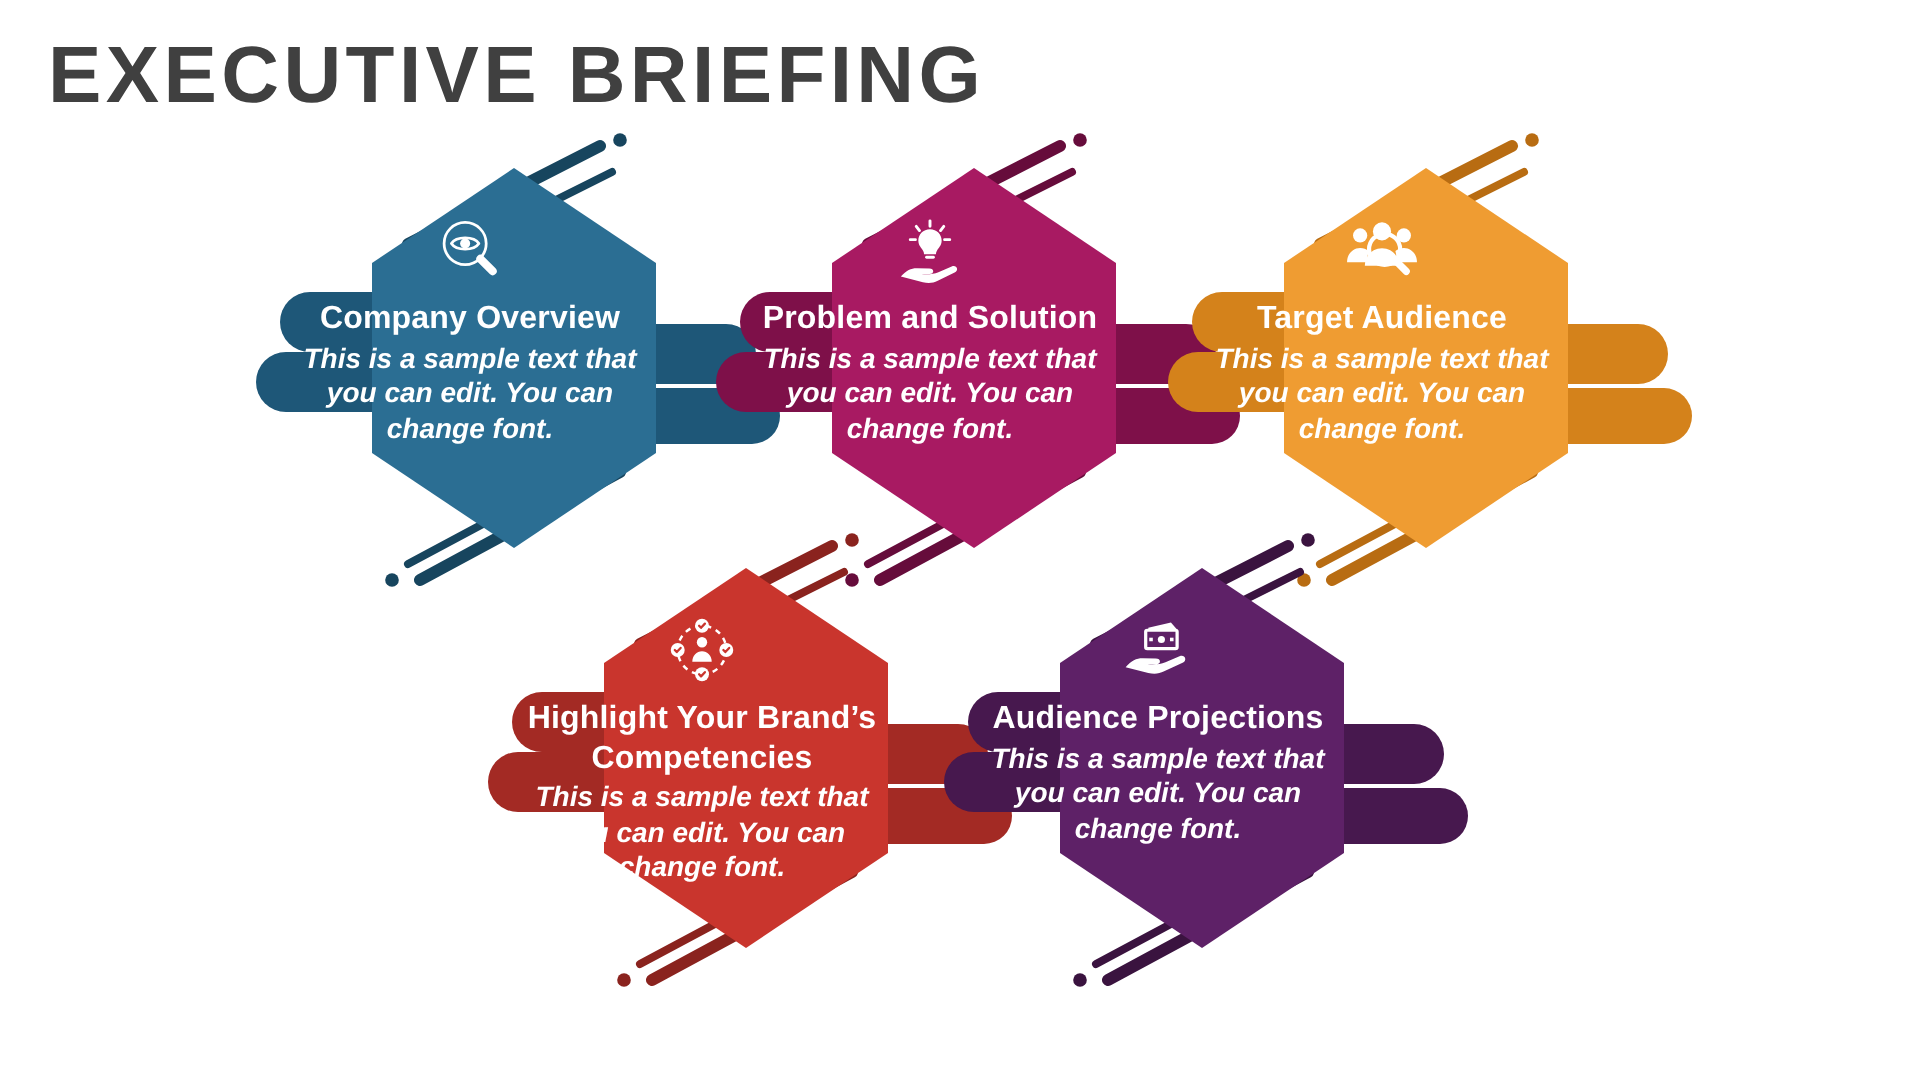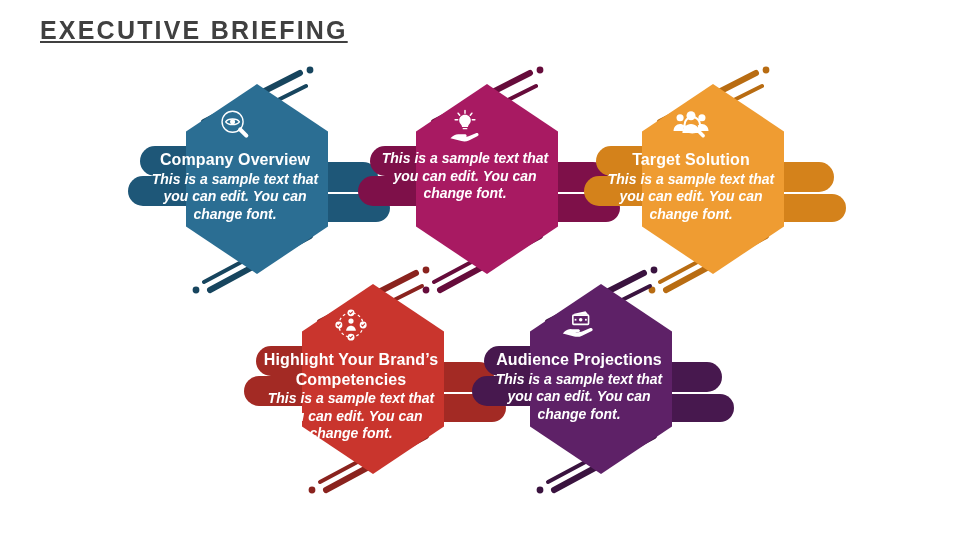--- a/index.html
+++ b/index.html
@@ -20,29 +20,28 @@
     left: 0; top: 0;
     width: 960px;
     height: 540px;
     background: #ffffff;
     overflow: hidden;
   }
 
   
   #page-title {
     position: absolute;
-    left: 40px;
+    left: 24px;
     top: 16px;
-    font-size: 25px;
+    font-size: 40px;
     font-weight: bold;
     letter-spacing: 2.2px;
     color: #404040;
     font-family: "Liberation Sans", sans-serif;
     white-space: nowrap;
-    text-decoration: underline;
   }
 
   
   .node {
     position: absolute;
     width: 186px;
     height: 228px;
   }
   .node-deco {
     position: absolute;
@@ -166,20 +165,21 @@
         <div class="hex">
           <div class="hex-inner" style="background:#A81A62"></div>
         </div>
         <div class="hex-content">
           <svg class="node-icon" viewBox="0 0 48 42">
             <path d="M24 3v3.4M15.5 6.4l2 2.6M32.5 6.4l-2 2.6M11.8 14.6h3.2M36.2 14.6h-3.2" stroke="#ffffff" stroke-width="1.8" stroke-linecap="round"></path>
             <path d="M24 8.2c4.2 0 7.2 3.1 7.2 7 0 3-1.9 4.6-2.9 6.2-.5.8-.6 1.5-.6 2.2h-7.4c0-.7-.1-1.4-.6-2.2-1-1.6-2.9-3.2-2.9-6.2 0-3.9 3-7 7.2-7z" fill="#ffffff"></path>
             <rect x="21" y="24.6" width="6" height="1.8" rx=".9" fill="#ffffff"></rect>
             <path d="M6 37.4c3.4-3.9 6.6-5.2 10-5.1l7.6.2c1.6 0 2.4.7 2.4 1.7 0 1-.8 1.6-2.2 1.6h-5.2c3.8.3 7.5.2 10.6-1.1l8.2-3.5c1.7-.7 3 .1 3.3 1.2.2 1-.3 1.9-1.5 2.5L28.8 40c-3 1.5-5.9 1.6-9.2.9L6 37.4z" fill="#ffffff"></path>
           </svg>
+          <div class="node-title">Problem and Solution</div>
           <div class="node-body">This is a sample text that you can edit. You can change font.</div>
         </div>
       </div>
       <div class="node" style="left: 620px; top: 84px;">
         <svg class="node-deco" viewBox="0 0 186 228">
           <g>
             <rect x="-24" y="62" width="78" height="30" rx="15" fill="#D4821B"></rect>
             <rect x="-36" y="92" width="86" height="30" rx="15" fill="#D4821B"></rect>
           </g>
           <g>
@@ -204,21 +204,21 @@
           <svg class="node-icon" viewBox="0 0 48 42">
             <circle cx="10.5" cy="12" r="4.4" fill="#ffffff"></circle>
             <path d="M2.4 28.5c0-5 3.6-8.8 8.1-8.8 2 0 3.8.7 5.2 1.9l-1.3 6.9H2.4z" fill="#ffffff"></path>
             <circle cx="37.5" cy="12" r="4.4" fill="#ffffff"></circle>
             <path d="M45.6 28.5c0-5-3.6-8.8-8.1-8.8-2 0-3.8.7-5.2 1.9l1.3 6.9h12z" fill="#ffffff"></path>
             <circle cx="24" cy="9.5" r="5.6" fill="#ffffff"></circle>
             <path d="M13.4 30.8c0-6.2 4.7-10.9 10.6-10.9s10.6 4.7 10.6 10.9H13.4z" fill="#ffffff"></path>
             <circle cx="25.6" cy="20.6" r="9.6" fill="none" stroke="#ffffff" stroke-width="2.6"></circle>
             <path d="M32.6 27.8l6.4 6.4" stroke="#ffffff" stroke-width="4.4" stroke-linecap="round"></path>
           </svg>
-          <div class="node-title">Target Solution</div>
+          <div class="node-title">Target Audience</div>
           <div class="node-body">This is a sample text that you can edit. You can change font.</div>
         </div>
       </div>
       <div class="node" style="left: 280px; top: 284px;">
         <svg class="node-deco" viewBox="0 0 186 228">
           <g>
             <rect x="-24" y="62" width="78" height="30" rx="15" fill="#A32A24"></rect>
             <rect x="-36" y="92" width="86" height="30" rx="15" fill="#A32A24"></rect>
           </g>
           <g>

